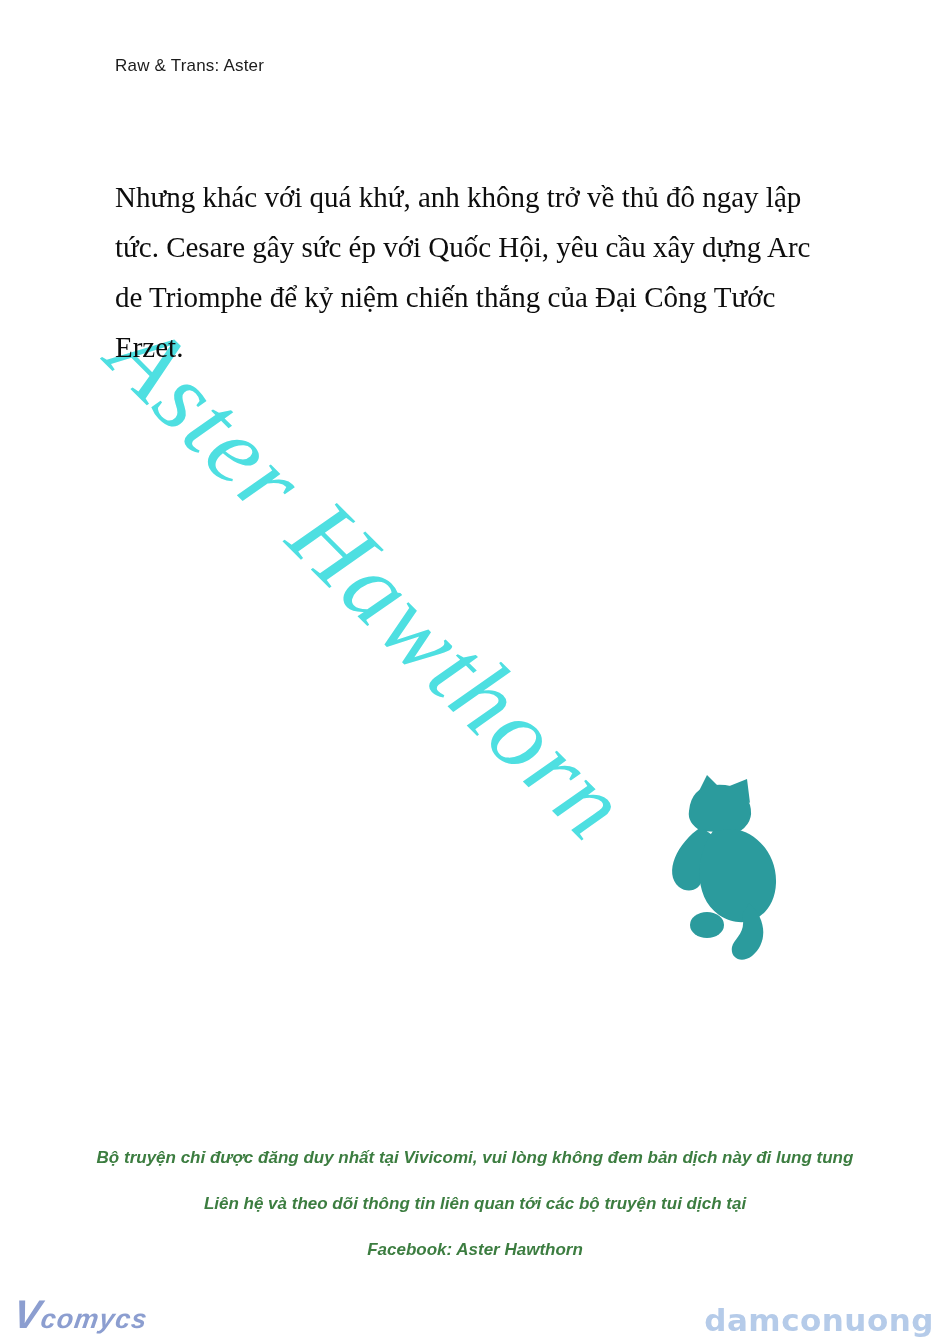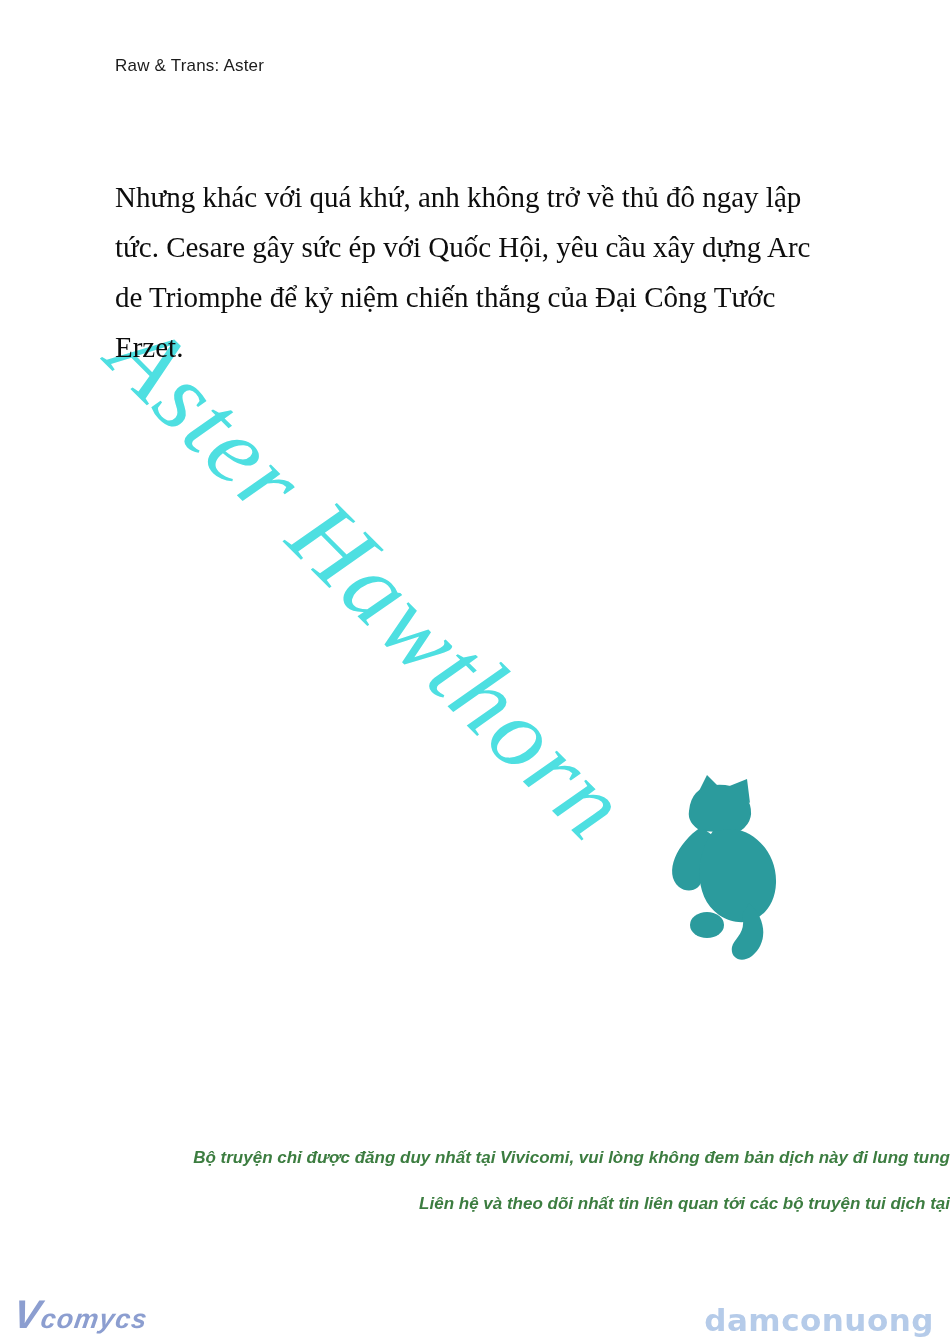--- a/index.html
+++ b/index.html
@@ -20,21 +20,21 @@
     color:var(--watermark); z-index:1; pointer-events:none;
   }
   .cat { position:absolute; left:655px; top:775px; z-index:1; }
   .content {
     position:absolute; left:115px; top:172px; width:730px; z-index:2;
     font-size:29px; line-height:50px; color:var(--body_text);
   }
   .content p { margin:0 0 78px 0; }
   .footer {
     position:absolute; left:0; top:1148px; width:950px; z-index:2;
-    text-align:right; font-family:"Liberation Sans", sans-serif;
+    text-align:center; font-family:"Liberation Sans", sans-serif;
     font-style:italic; font-weight:bold; font-size:17px;
     color:var(--footer);
   }
   .fline { margin-bottom:26px; }
   .logo-left {
     position:absolute; left:14px; top:1292px; z-index:2;
     font-family:"Liberation Sans", sans-serif;
     font-style:italic; font-weight:bold; font-size:27px;
     letter-spacing:1px; color:var(--logo_left);
     transform:skewX(-8deg);
@@ -67,19 +67,20 @@
       <path d="M94,128 C112,144 113,168 97,181 C86,189 75,183 77,172 C79,163 92,158 87,140 Z"></path>
     </g>
   </svg>
 
   <div class="content">
     <p>Nhưng khác với quá khứ, anh không trở về thủ đô ngay lập tức. Cesare gây sức ép với Quốc Hội, yêu cầu xây dựng Arc de Triomphe để kỷ niệm chiến thắng của Đại Công Tước Erzet.</p>
   </div>
 
   <div class="footer">
     <div class="fline">Bộ truyện chỉ được đăng duy nhất tại Vivicomi, vui lòng không đem bản dịch này đi lung tung</div>
-    <div class="fline">Liên hệ và theo dõi nhất tin liên quan tới các bộ truyện tui dịch tại</div>
+    <div class="fline">Liên hệ và theo dõi thông tin liên quan tới các bộ truyện tui dịch tại</div>
+    <div class="fline">Facebook: Aster Hawthorn</div>
   </div>
 
   <div class="logo-left">Vcomycs</div>
   <div class="logo-right">damconuong</div>
 
 </div>
 
 </body></html>

